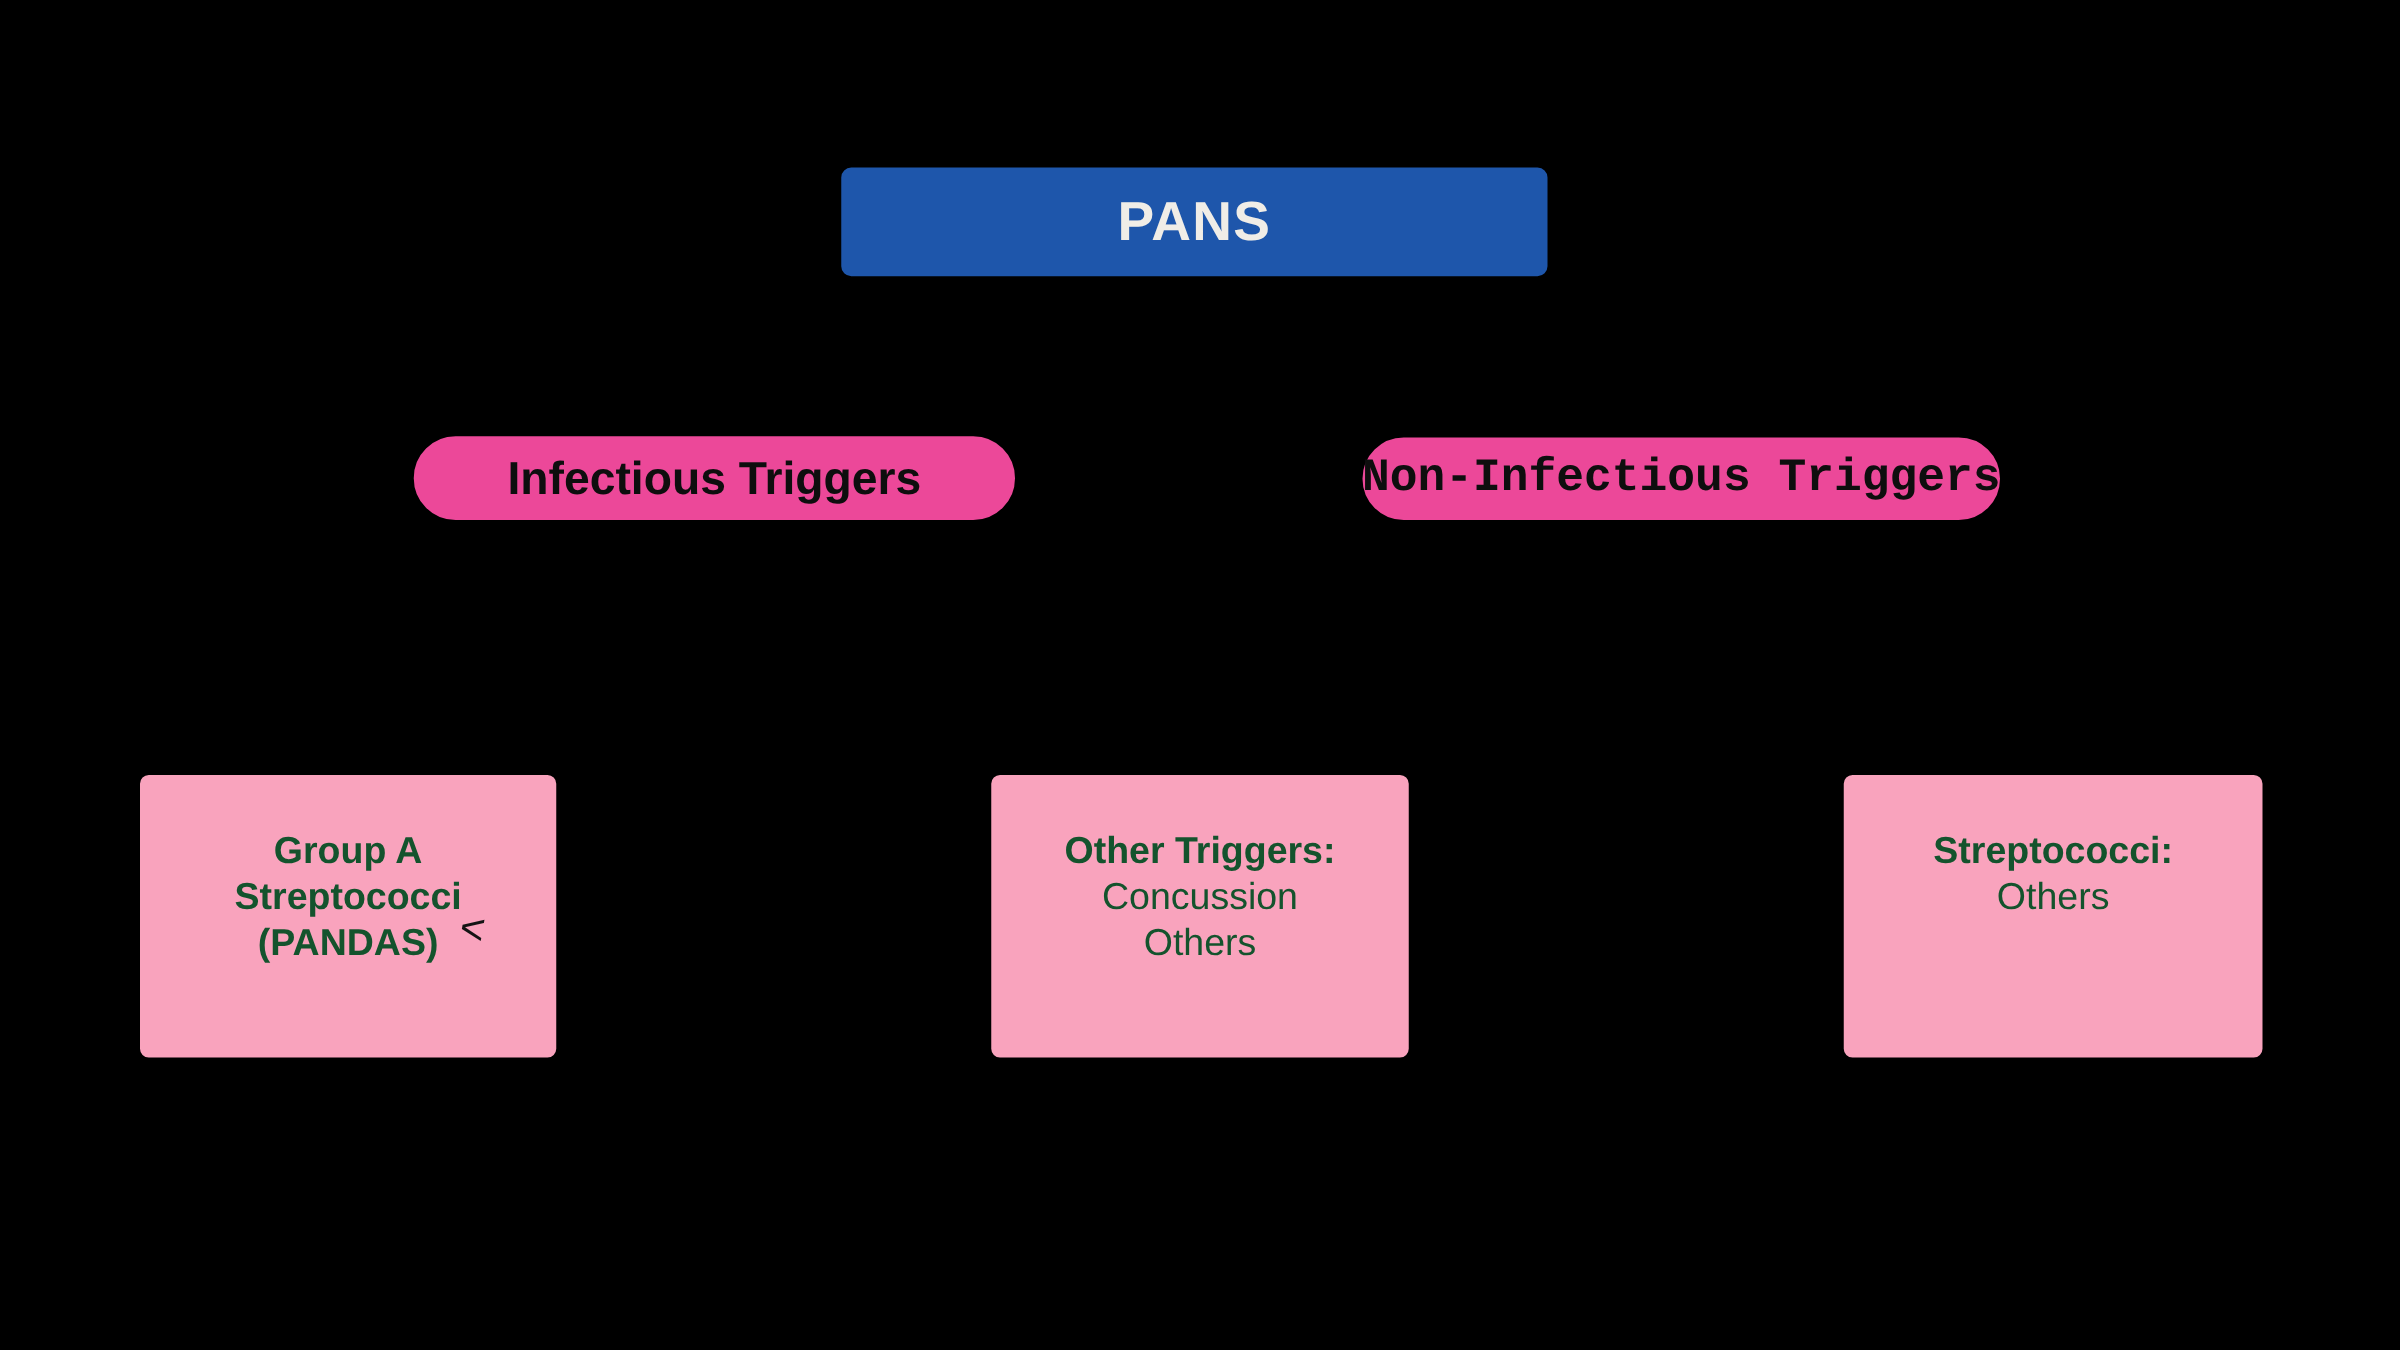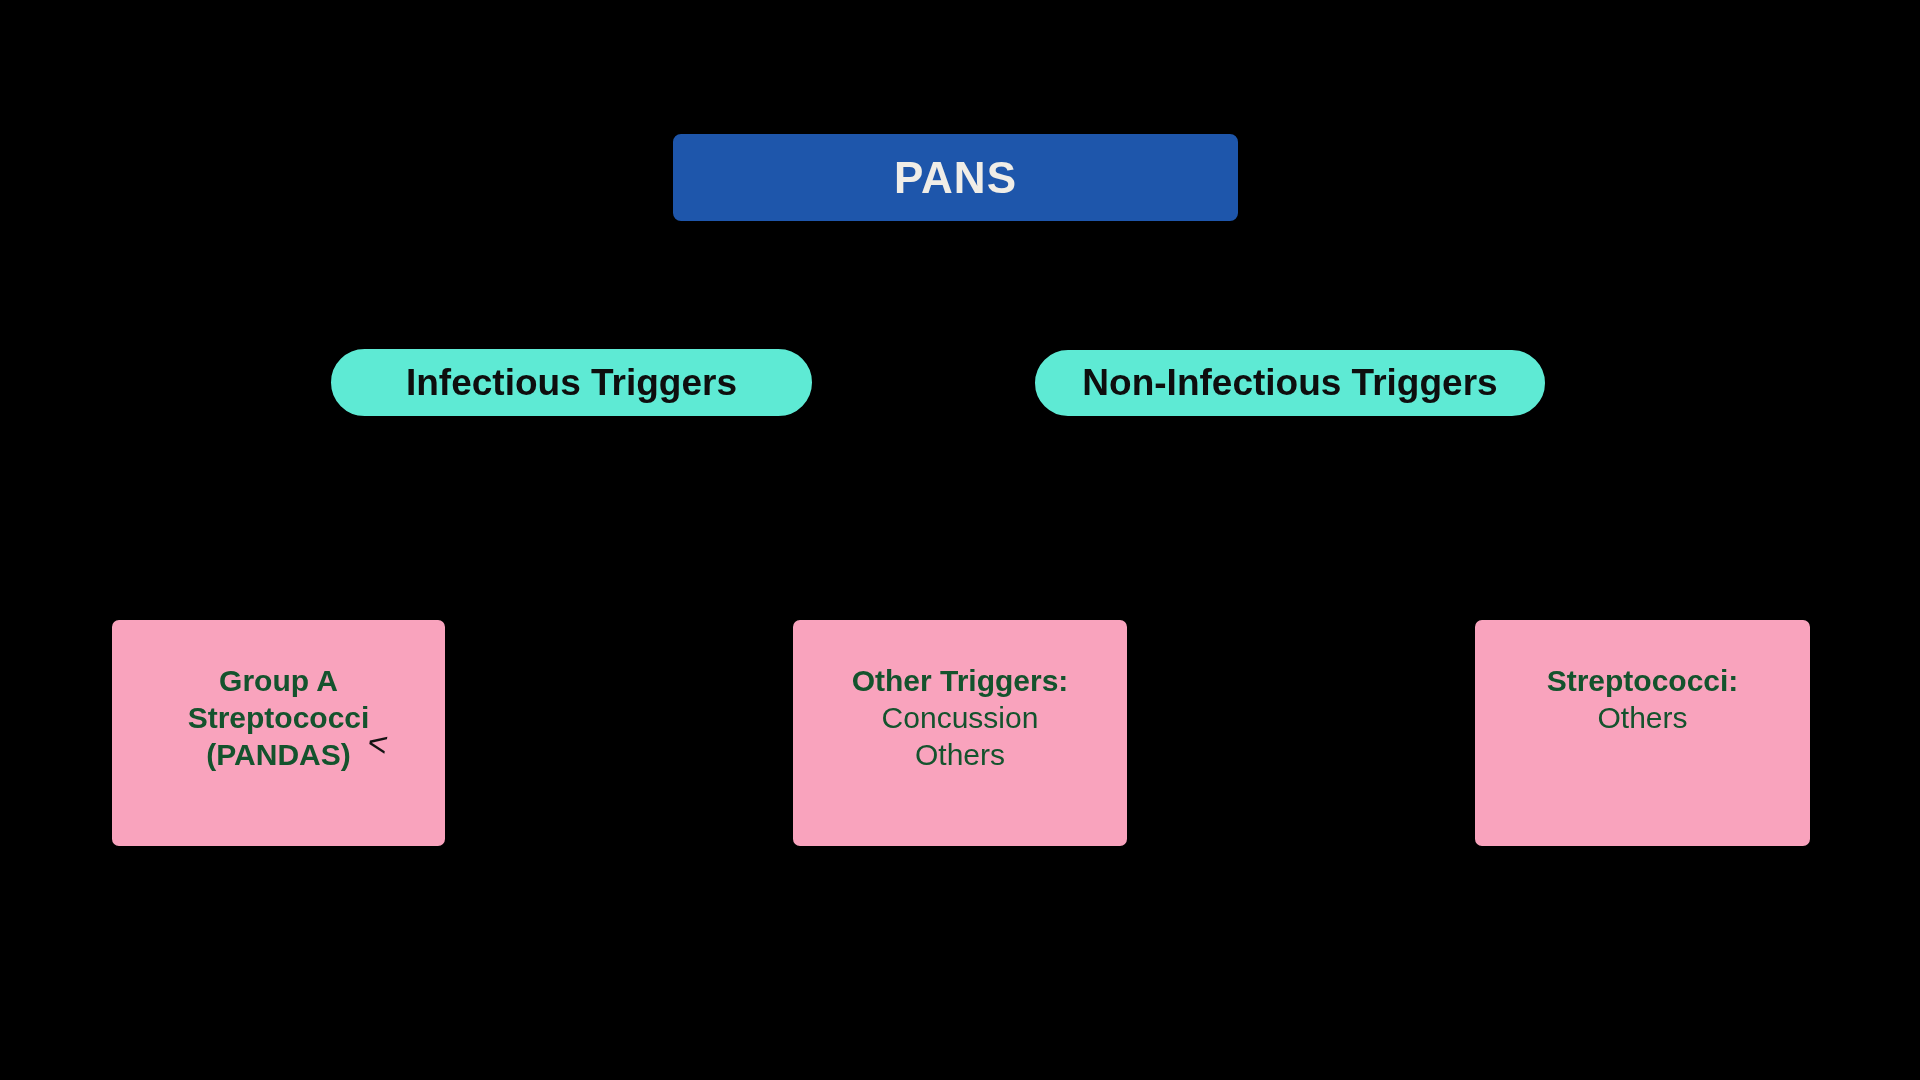--- a/index.html
+++ b/index.html
@@ -32,34 +32,34 @@
     left: 671px; top: 132px;
     width: 569px; height: 91px;
     background: #1E56AB;
     border-radius: 10px;
     color: #F0EDE7;
     font-size: 44px;
     font-weight: bold;
     letter-spacing: 1px;
   }
   .branch-pill {
-    background: #5eead4;
+    background: #ec4899;
     color: #0E0E0E;
     font-weight: bold;
     font-size: 37px;
     border-radius: 40px;
     white-space: nowrap;
   }
   .pill-infectious {
     left: 329px; top: 347px;
     width: 485px; height: 71px;
   }
   .pill-non-infectious {
-    left: 1033px; top: 348px;
-    width: 514px; height: 70px;
+    left: 1088px; top: 348px;
+    width: 514px; height: 70px; font-family: Liberation Mono, monospace;
   }
   .leaf {
     position: absolute;
     box-sizing: border-box;
     height: 230px;
     background: #F9A3BD;
     border: 2px solid #000000;
     border-radius: 9px;
     color: #14532d;
     text-align: center;

